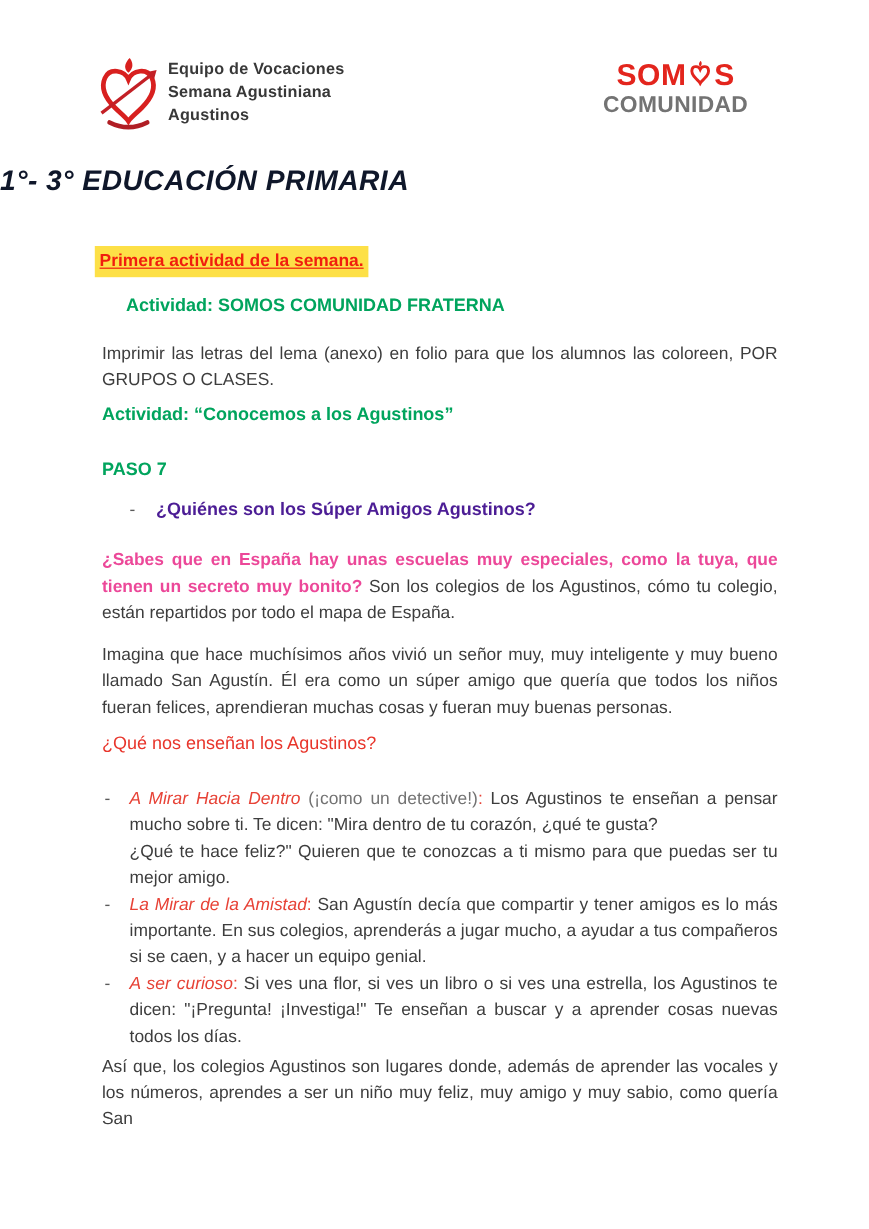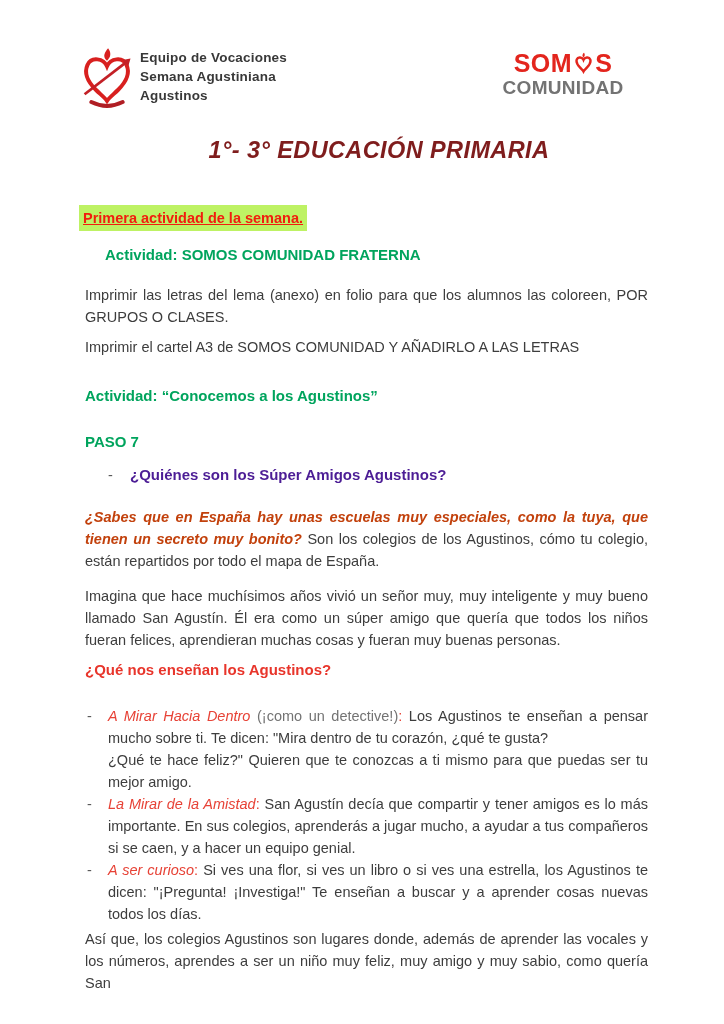--- a/index.html
+++ b/index.html
@@ -12,57 +12,57 @@
     font-family: "Liberation Sans", sans-serif;
     color: #3d3d3d;
     overflow: hidden;
   }
 
   
   .org-logo-wrap { position: absolute; left: 79px; top: 44px; width: 56px; height: 68px; }
   .org-lines { position: absolute; left: 140px; top: 48px; font-size: 13.5px; font-weight: bold; color: #383838; line-height: 19px; letter-spacing: 0.2px; }
 
   .brand { position: absolute; left: 490px; top: 50px; width: 146px; text-align: center; }
-  .brand-somos { display: flex; align-items: center; justify-content: center; gap: 1px;
+  .brand-somos { display: flex; justify-content: center; gap: 1px;
     font-size: 25px; font-weight: 900; color: #e3251d; letter-spacing: 0.5px; line-height: 26px; }
   .brand-somos .somos-heart { display: inline-block; width: 19px; height: 22px; margin: 0 1px; }
   .brand-comunidad { font-size: 19px; font-weight: 900; color: #737373; letter-spacing: 0.3px; line-height: 21px; margin-top: 1px; }
 
   .doc-title {
     position: absolute; top: 137px; left: 0; width: 100%;
-    text-align: center; font-size: 23.5px; font-weight: bold; font-style: italic;
-    color: #7f1d1d; letter-spacing: 0.4px; padding-left: 34px;
+    text-align: left; font-size: 23.5px; font-weight: bold; font-style: italic;
+    color: #0f172a; letter-spacing: 0.4px;
   }
 
   
   .content { position: absolute; top: 205px; left: 85px; width: 563px; font-size: 14.5px; line-height: 22px; }
 
   .highlight-line { margin-bottom: 14px; }
   .highlight {
-    display: inline-block; background: #bef264; color: #f11d0e;
+    display: inline-block; background: #fde047; color: #f11d0e;
     font-weight: bold; font-size: 14.5px; text-decoration: underline;
     padding: 2px 4px 2px 4px; margin-left: -6px;
   }
 
   .h-green { color: #00a45d; font-weight: bold; font-size: 15px; line-height: 19px; }
-  .h-red   { color: #e8352b; font-weight: bold; font-size: 15px; line-height: 19px; }
+  .h-red   { color: #e8352b; font-weight: normal; font-size: 15px; line-height: 19px; }
 
   #activity1 { margin-bottom: 20px; margin-left: 20px; }
   .para { text-align: justify; color: #3d3d3d; }
   #p1 { margin-bottom: 8px; }
   #p2 { text-align: left; margin-bottom: 28px; }
   #activity2 { margin-bottom: 27px; }
   #paso { margin-bottom: 13px; }
 
   .q-bullet { display: flex; margin-left: 23px; margin-bottom: 20px; }
   .q-bullet .marker { width: 22px; color: #5a5a5a; flex: 0 0 22px; }
   .q-bullet .q-text { font-weight: bold; font-size: 15px; color: #4c1d95; }
 
   #sabes { margin-bottom: 13px; }
-  #sabes strong { color: #c2410c; font-style: italic; }
+  #sabes strong { color: #ec4899; }
   #imagina { margin-bottom: 9px; }
   #que-ensenan { margin-bottom: 26px; }
 
   .bullets { list-style: none; margin-left: 2px; margin-bottom: 3px; }
   .bullets li { display: flex; }
   .bullets .marker { flex: 0 0 21px; color: #5a5a5a; }
   .bullets .li-text { flex: 1; text-align: justify; }
   .lead { color: #e74236; font-style: italic; }
   .paren { color: #737373; }
   .sep { color: #e74236; white-space: pre; }
@@ -107,21 +107,20 @@
   <div class="content">
 
     <div class="highlight-line">
       <span class="highlight">Primera actividad de la semana.</span>
     </div>
 
     <div id="activity1" class="h-green">Actividad: SOMOS COMUNIDAD FRATERNA</div>
 
     <p id="p1" class="para">Imprimir las letras del lema (anexo) en folio para que los alumnos las coloreen, POR GRUPOS O CLASES.</p>
 
-    <p id="p2" class="para">Imprimir el cartel A3 de SOMOS COMUNIDAD Y AÑADIRLO A LAS LETRAS</p>
 
     <div id="activity2" class="h-green">Actividad: “Conocemos a los Agustinos”</div>
 
     <div id="paso" class="h-green">PASO 7</div>
 
     <div class="q-bullet">
       <span class="marker">-</span>
       <span class="q-text">¿Quiénes son los Súper Amigos Agustinos?</span>
     </div>
 

